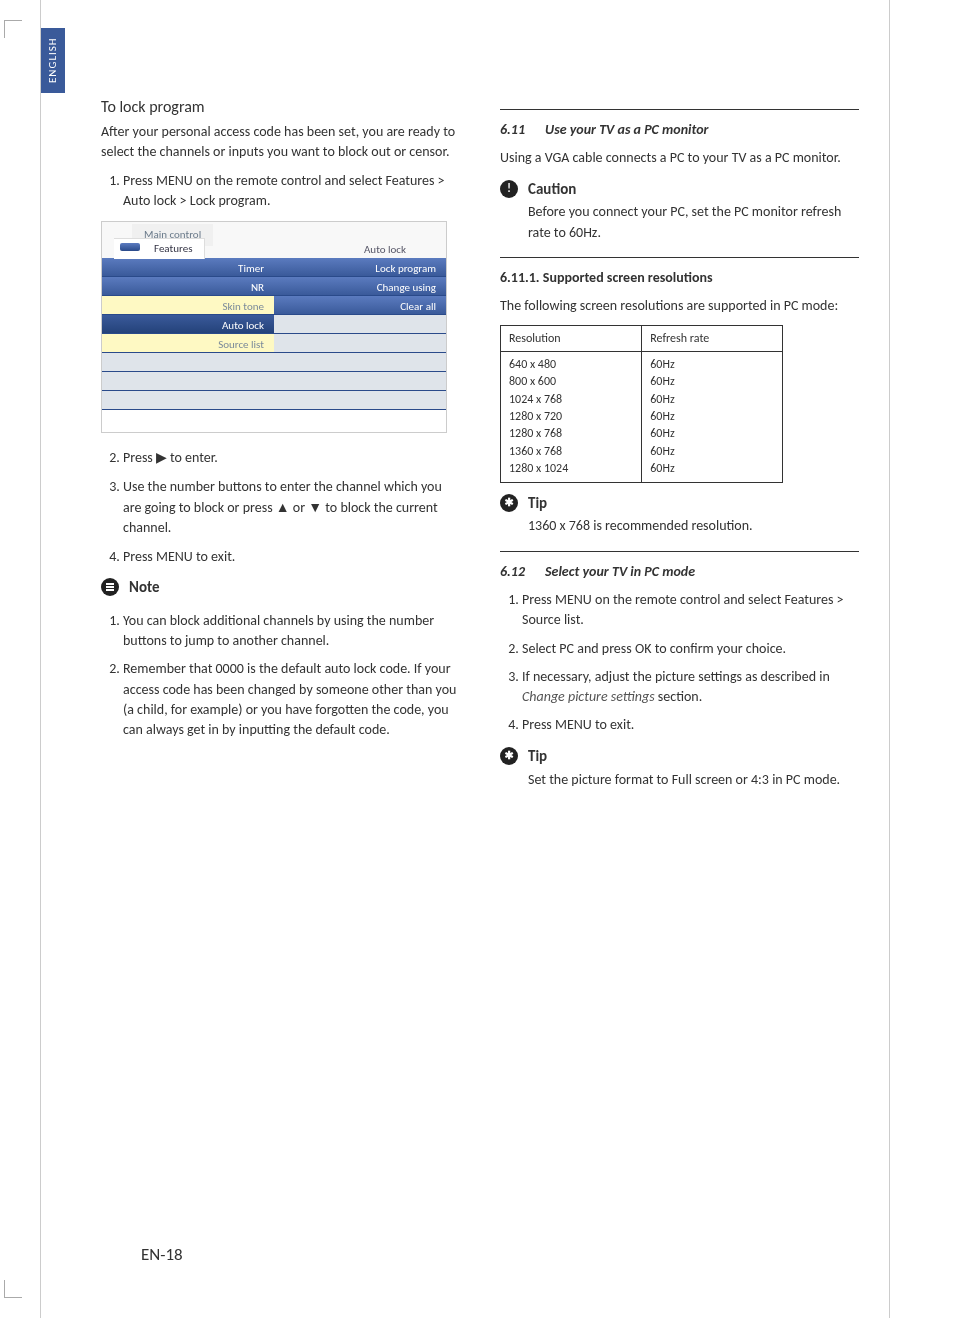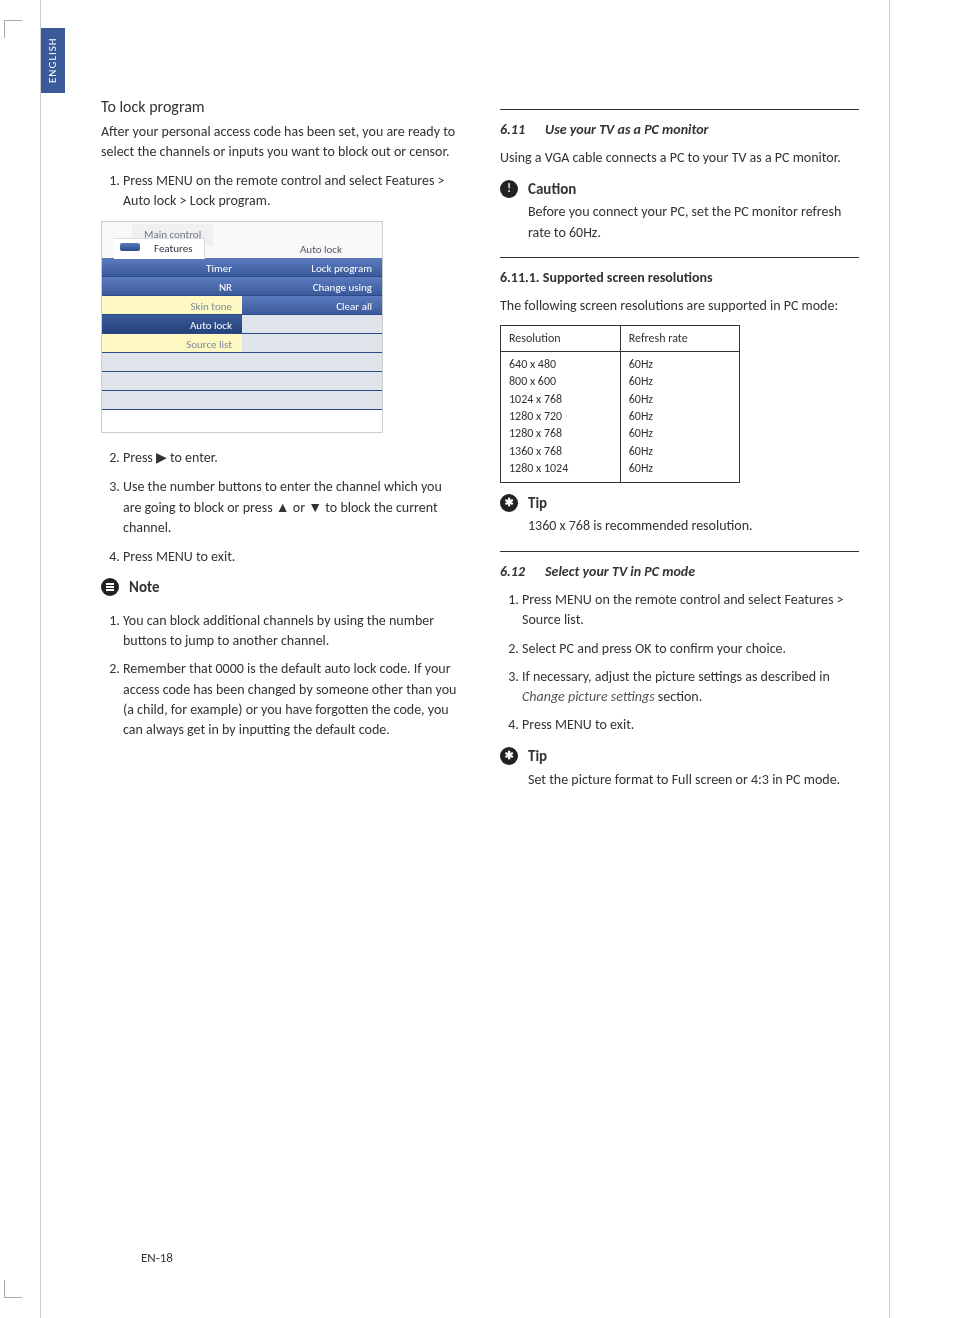--- a/index.html
+++ b/index.html
@@ -58,21 +58,21 @@
     background: #222; color: #fff;
     display: flex; align-items: center; justify-content: center;
     font-size: 11px; font-weight: bold; flex-shrink: 0;
     margin-top: 1px;
   }
   .callout-body { flex: 1; }
   .callout-title { font-weight: bold; font-size: 15px; margin-bottom: 2px; }
 
   
   .osd {
-    width: 282px;
+    width: 346px;
     margin: 10px 0 14px 0;
     background: #fff;
     border: 1px solid #ccc;
     font-size: 11px;
     color: #6a7a8a;
   }
   .osd-tabs { position: relative; height: 36px; background: #f8f8f8; }
   .osd-tab-back {
     position: absolute; left: 30px; top: 2px;
     padding: 3px 12px; background: #f0f0f0;
@@ -99,34 +99,34 @@
     height: 19px;
   }
   .osd-row.dim { background: #fef9c3; color: #7a8a9a; padding-left: 36px; }
   .osd-row.empty { background: #dfe4ea; }
   .osd-row.sel { background: linear-gradient(#3a5a9a,#24427a); }
   .osd-footer { height: 22px; background: #fff; }
 
   
   table.res {
     border-collapse: collapse;
-    width: 240px;
+    width: 283px;
     font-size: 12px;
     margin-bottom: 10px;
   }
   table.res th, table.res td {
     border: 1px solid #333;
     padding: 4px 8px;
     text-align: left;
     vertical-align: top;
     font-weight: normal;
   }
   table.res th { font-weight: normal; }
 
-  .page-num { position: absolute; bottom: 50px; left: 100px; font-size: 13px; color: #333; }
+  .page-num { position: absolute; bottom: 50px; left: 100px; font-size: 17px; color: #333; }
   .crop-tl { position: absolute; left: 4px; top: 20px; width: 18px; height: 18px; border-left: 1px solid #aaa; border-top: 1px solid #aaa; }
   .crop-bl { position: absolute; left: 4px; bottom: 20px; width: 18px; height: 18px; border-left: 1px solid #aaa; border-bottom: 1px solid #aaa; }
 </style>
 </head>
 <body>
 
 <div class="crop-tl"></div>
 <div class="crop-bl"></div>
 
 <div class="page">

